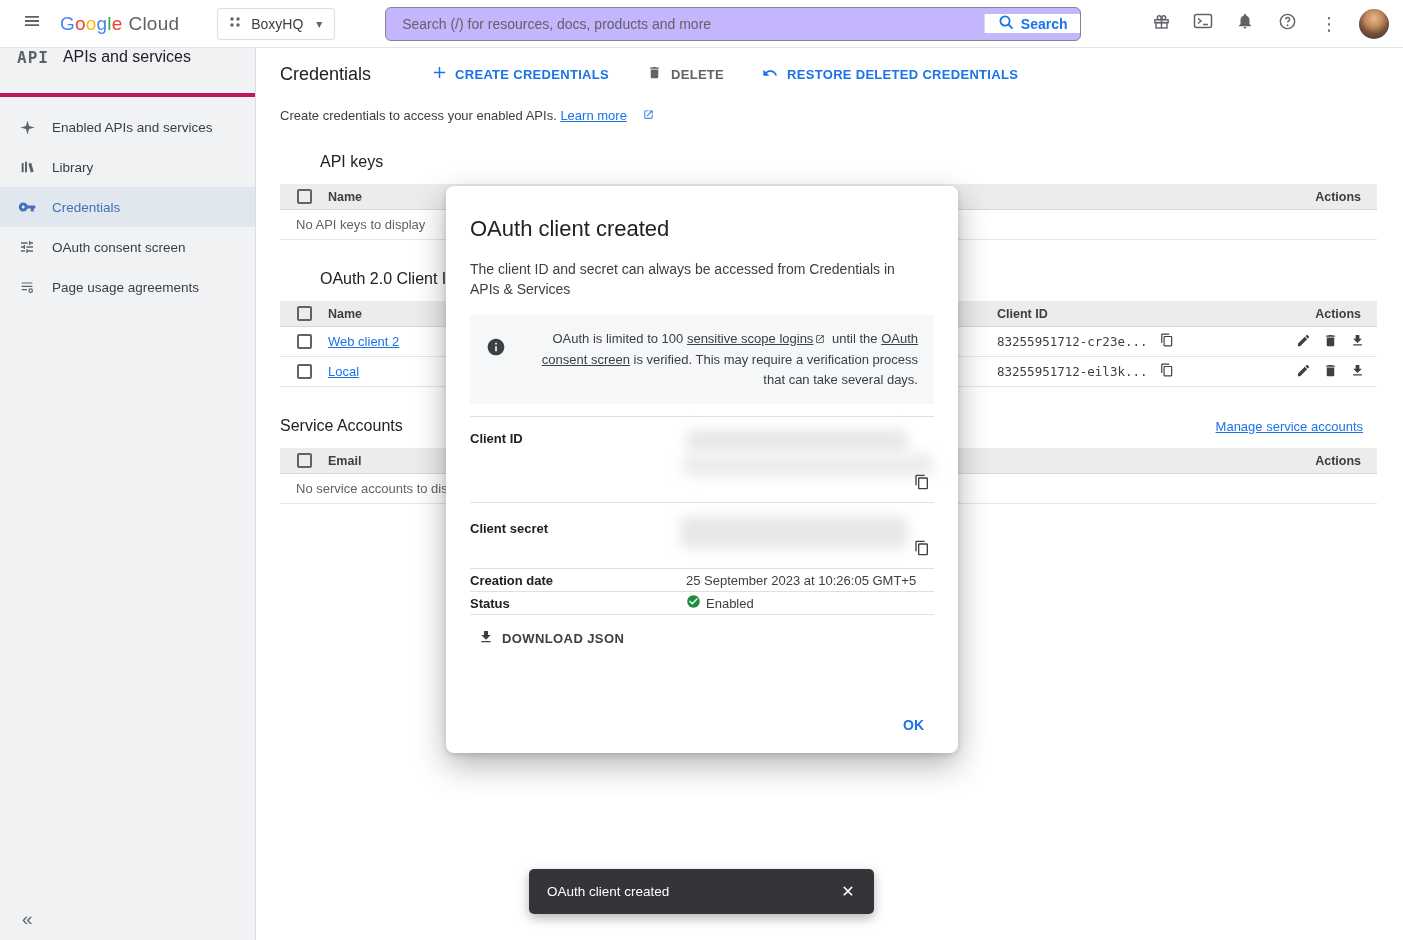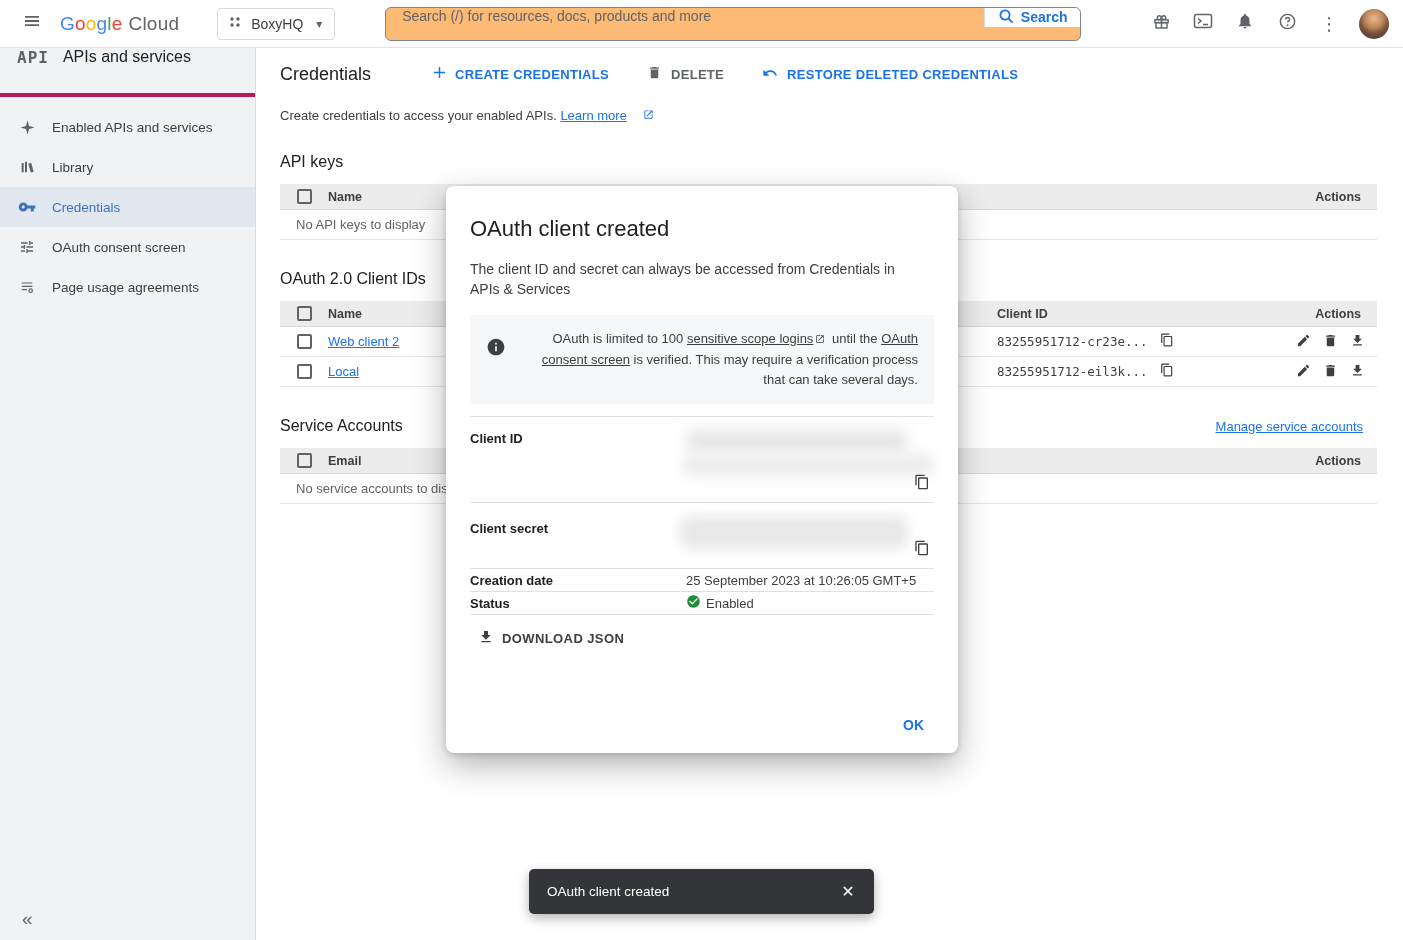--- a/index.html
+++ b/index.html
@@ -11,22 +11,22 @@
     border-bottom:1px solid #e1e3e6; display:flex; align-items:center; padding:0 14px 0 12px; z-index:10; }
   .icon-btn { background:none; border:none; width:40px; height:40px; display:flex; align-items:center;
     justify-content:center; cursor:pointer; color:#5f6368; font-size:18px; flex:0 0 auto; }
   .logo { display:flex; align-items:center; font-size:19px; margin-left:8px; letter-spacing:.2px; cursor:pointer; }
   .gl { font-weight:400; }
   .g1,.g4 { color:#4285F4; } .g2,.g6 { color:#EA4335; } .g3 { color:#FBBC04; } .g5 { color:#34A853; }
   .cloud { color:#5f6368; margin-left:6px; }
   .project-selector { display:flex; align-items:center; gap:9px; border:1px solid #dadce0; border-radius:4px;
     height:32px; padding:0 10px; margin-left:38px; font-size:14px; color:#3c4043; cursor:pointer; min-width:118px; background:#fff; }
   .caret { font-size:12px; color:#5f6368; margin-left:4px; }
-  .searchbar { display:flex; align-items:flex-start; margin-left:50px; width:696px; height:34px;
-    border:1px solid #80868b; border-radius:6px; overflow:hidden; background:#fdba74; }
+  .searchbar { display:flex; align-items:center; margin-left:50px; width:696px; height:34px;
+    border:1px solid #80868b; border-radius:6px; overflow:hidden; background:#c4b5fd; }
   .search-input { flex:1; border:none; outline:none; padding:0 16px; font-size:14px; color:#202124;
     font-family:"Liberation Sans","DejaVu Sans",sans-serif; background:transparent; }
   .search-input::placeholder { color:#5f6368; }
   .search-btn { display:flex; align-items:center; justify-content:center; gap:7px; width:96px;
     border:none; border-left:1px solid #dadce0; background:#fff; color:#1a73e8; font-size:14px; font-weight:700; cursor:pointer; }
   .topbar-right { margin-left:auto; display:flex; align-items:center; gap:2px; }
   .avatar { width:30px; height:30px; border-radius:50%; margin-left:8px; cursor:pointer;
     background:radial-gradient(circle at 50% 32%, #e9b98e 0%, #c08a5c 34%, #7a523a 58%, #33303b 100%); }
 
   
@@ -50,21 +50,21 @@
   .page-header { display:flex; align-items:center; height:48px; padding:0 24px; margin-top:2px; }
   .page-title { font-size:18px; font-weight:400; color:#202124; }
   .toolbar { display:flex; align-items:center; gap:30px; margin-left:58px; }
   .text-btn { display:flex; align-items:center; gap:9px; background:none; border:none; font-size:13px;
     font-weight:700; letter-spacing:.3px; cursor:pointer; padding:6px 4px;
     font-family:"Liberation Sans","DejaVu Sans",sans-serif; }
   .text-btn.blue { color:#1a73e8; }
   .text-btn.gray { color:#5f6368; }
   .intro { padding:10px 24px 0; font-size:13px; color:#3c4043; }
   .link { color:#1a73e8; text-decoration:underline; cursor:pointer; display:inline-flex; align-items:flex-start; gap:16px; }
-  .section-h { font-size:16px; font-weight:400; color:#202124; padding:0 24px; margin-top:30px; }
+  .section-h { font-size:16px; font-weight:400; color:#202124; padding:0 24px; margin-top:30px;margin-left:40px; }
   .section-row { display:flex; align-items:center; justify-content:space-between; margin:30px 40px 0 24px; }
   .section-row .section-h { padding:0; margin:0; }
   .manage-link { font-size:13px; }
 
   .table { margin:13px 26px 0 24px; font-size:13px; color:#3c4043; }
   .thead { display:flex; align-items:center; height:26px; background:#ececed; border-bottom:1px solid #d5d8db;
     font-weight:700; font-size:12.5px; color:#3c4043; }
   .trow { display:flex; align-items:center; height:30px; border-bottom:1px solid #e3e5e8; }
   .cell-check { width:48px; display:flex; justify-content:center; flex:0 0 auto; }
   .checkbox { width:15px; height:15px; border:2px solid #5f6368; border-radius:2px; display:inline-block;

